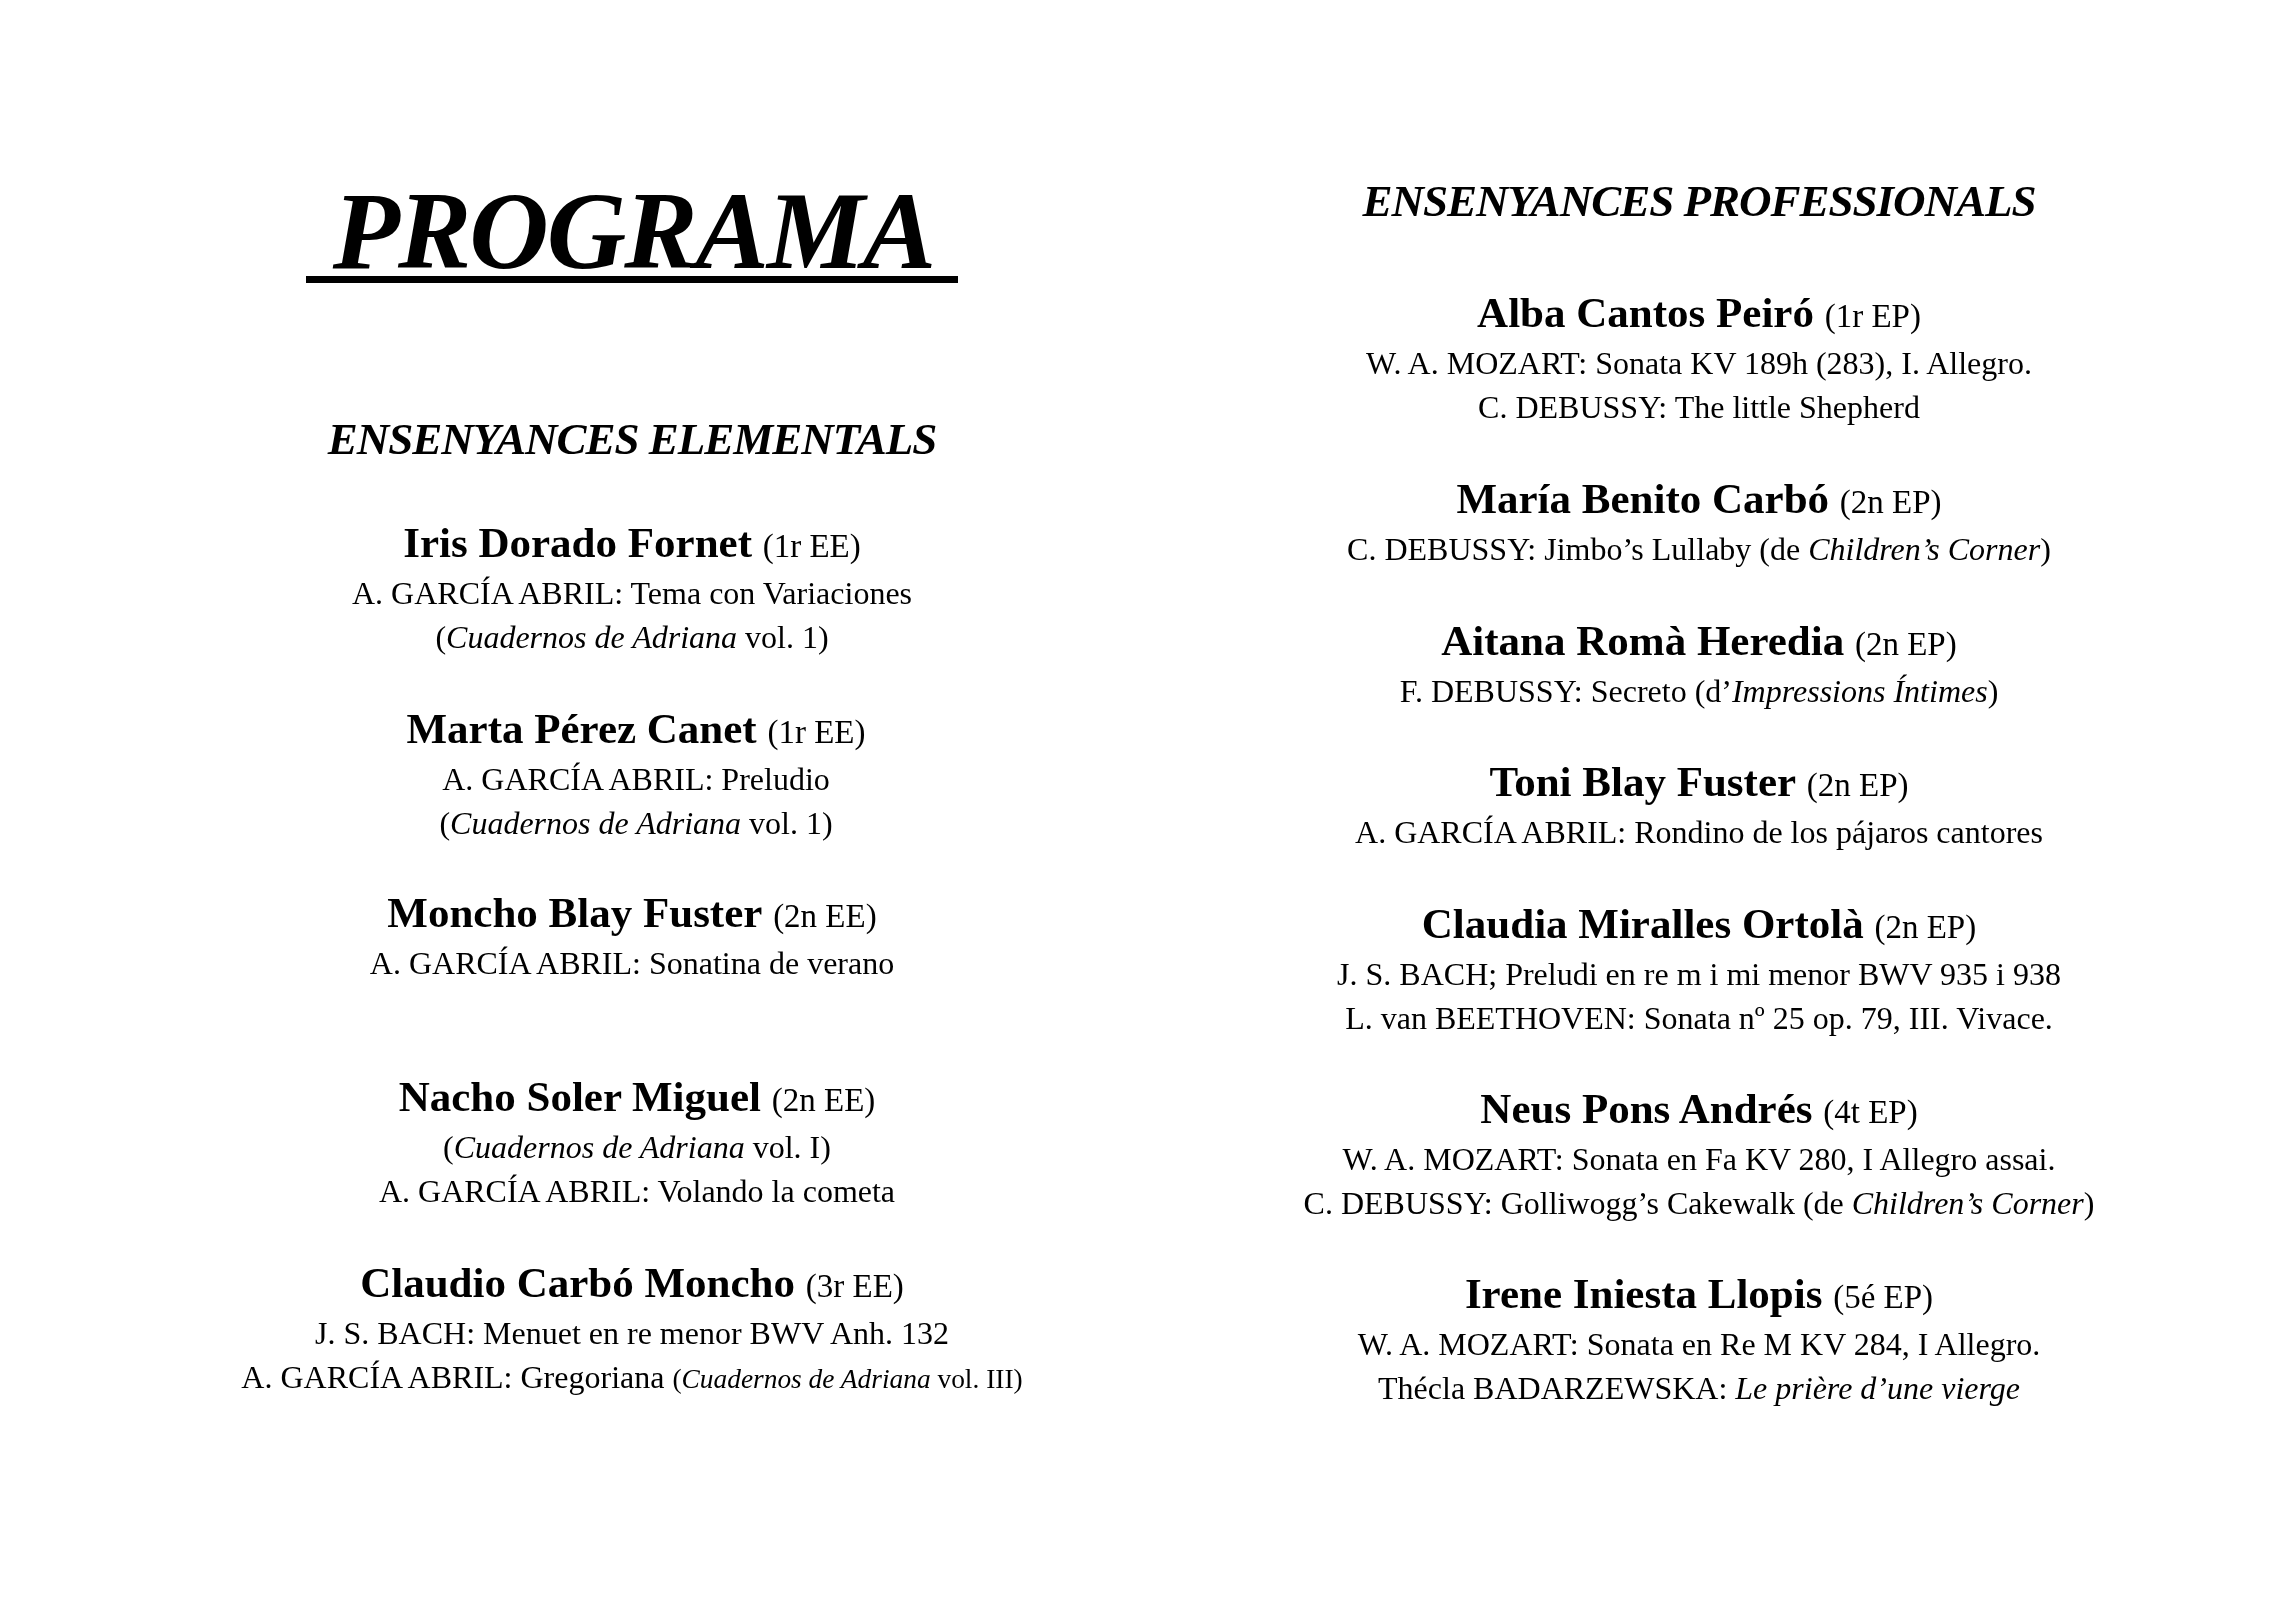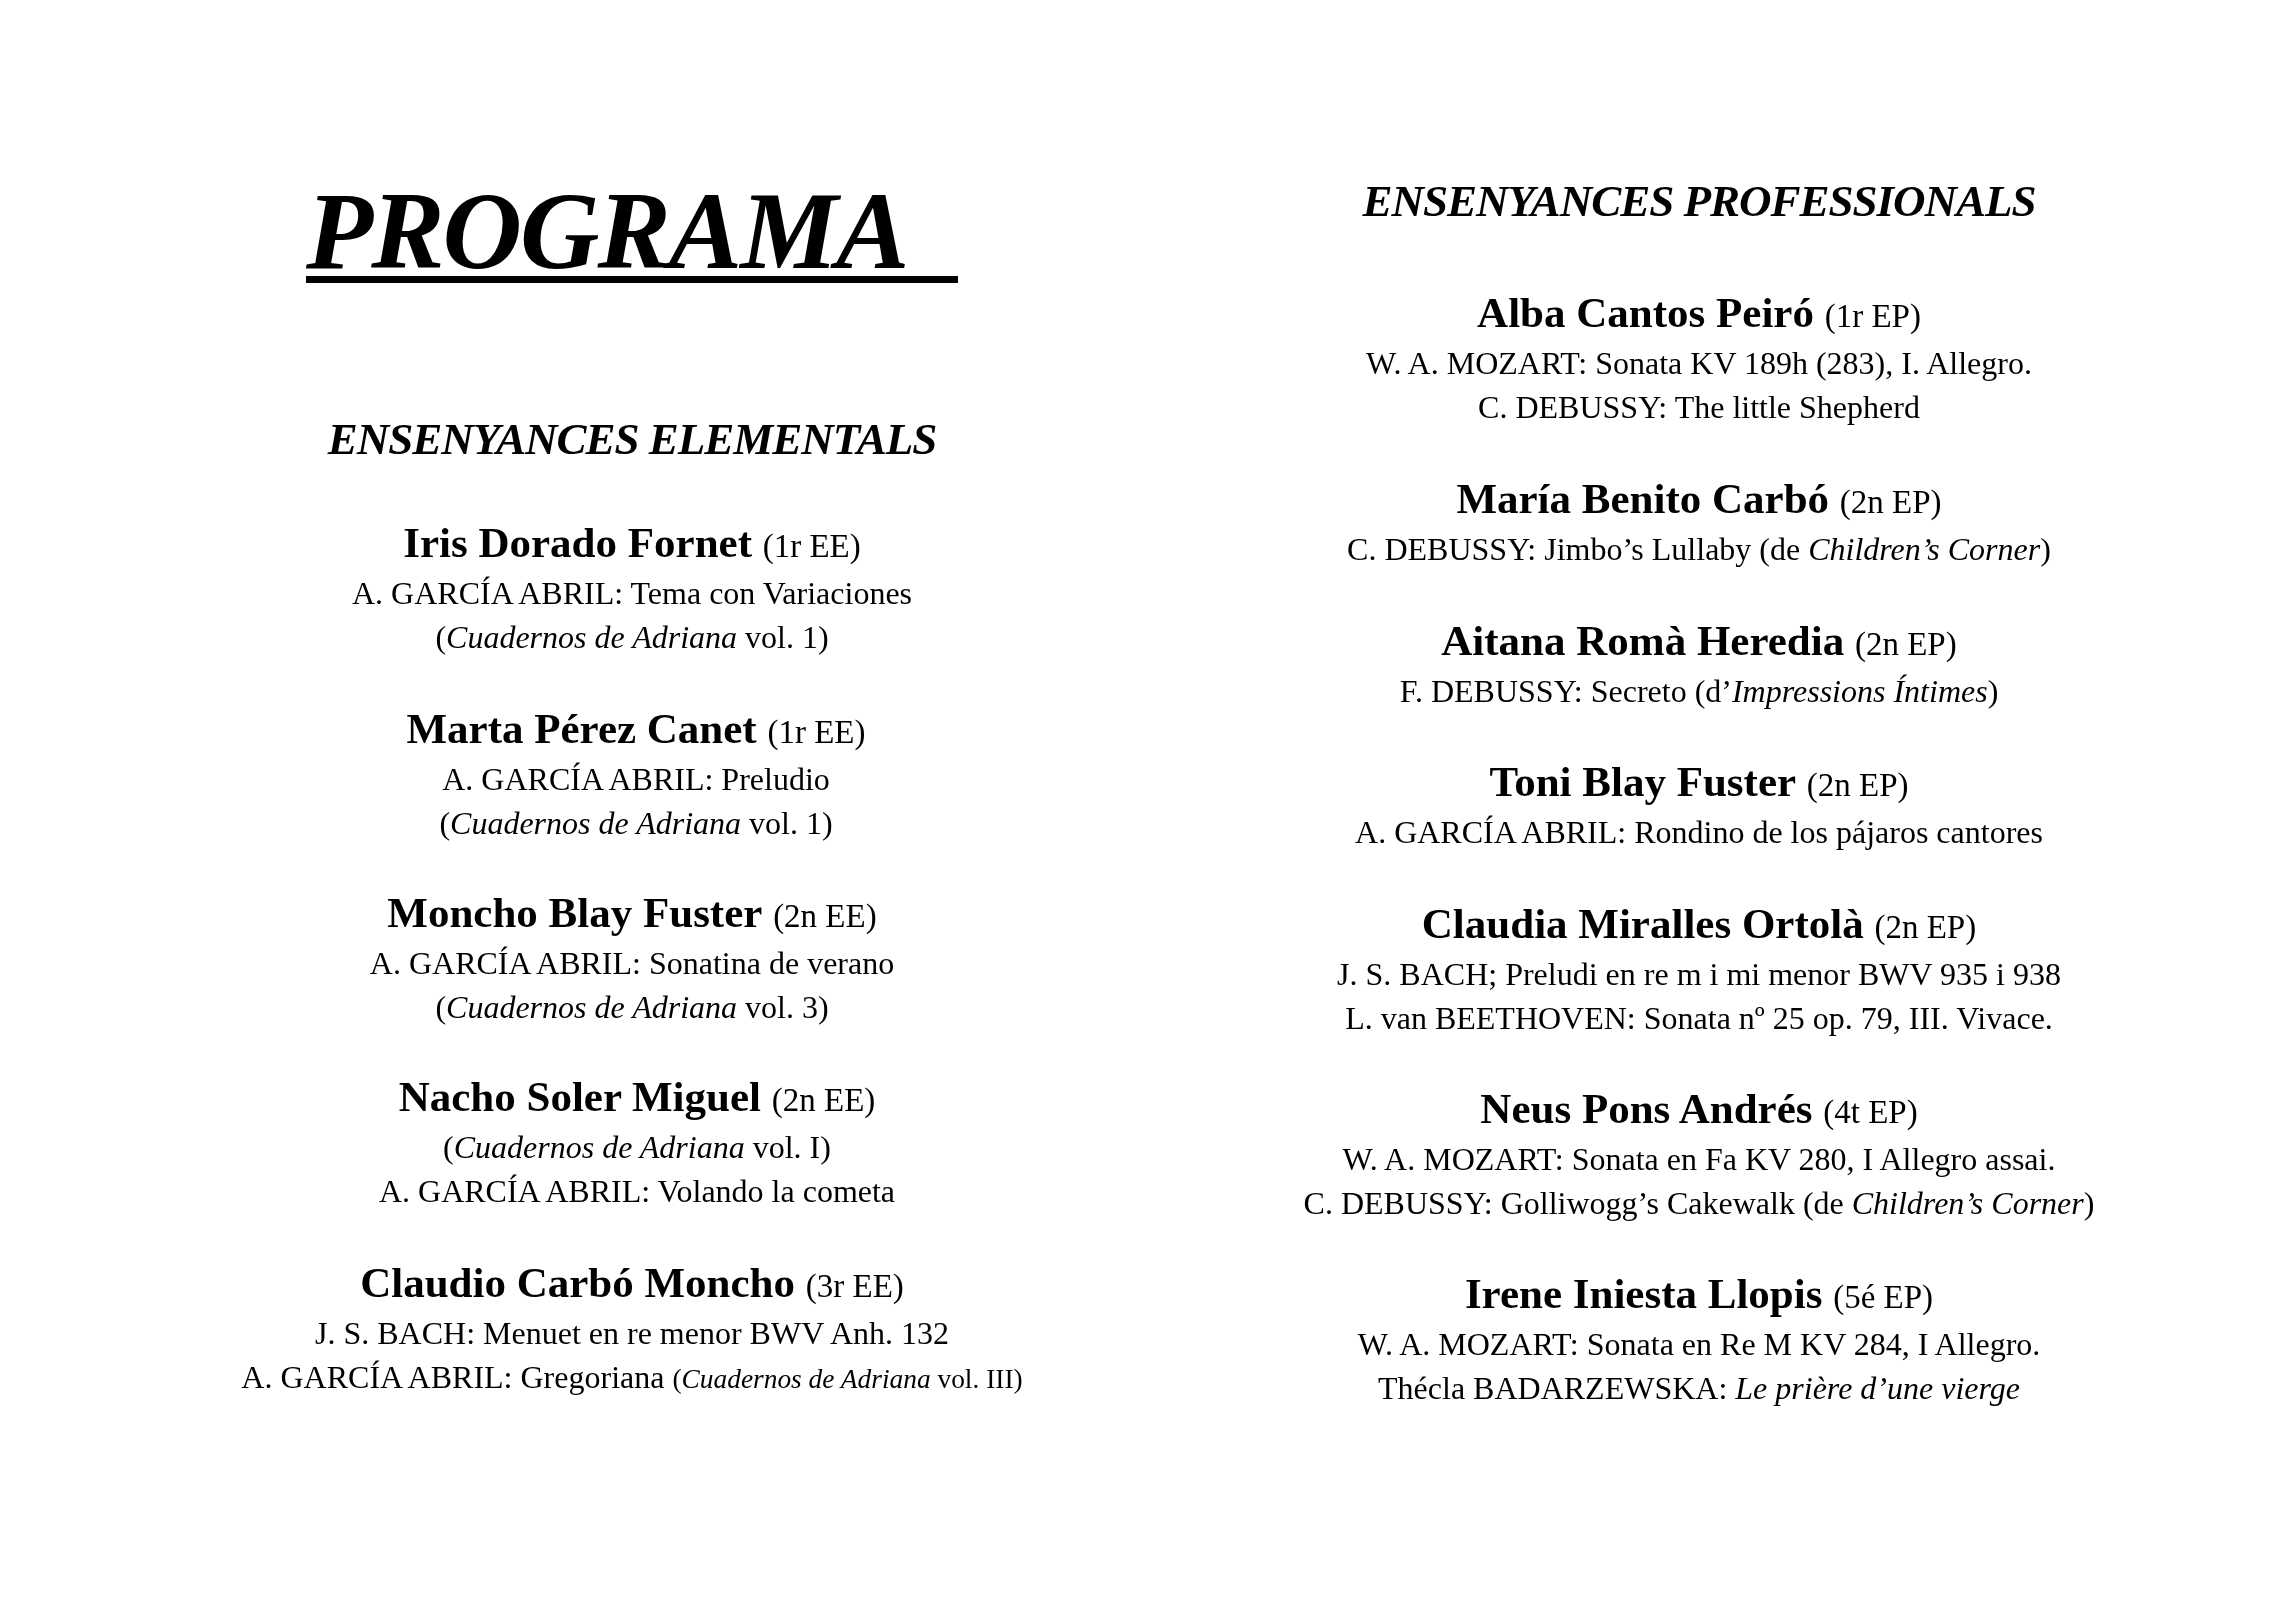--- a/index.html
+++ b/index.html
@@ -1,18 +1,18 @@
 <!DOCTYPE html>
 <html><head>
 <meta charset="utf-8">
 <style>
   html, body { margin:0; padding:0; background:#ffffff; }
   body { width:2293px; height:1621px; position:relative; overflow:hidden;
          font-family:"Liberation Serif", "DejaVu Serif", serif; color:#000; }
-  .title { position:absolute; left:306px; top:172px; width:655px; text-align:left;
+  .title { position:absolute; left:306px; top:172px; width:655px; text-align:center;
            font-size:110px; font-weight:bold; font-style:italic; line-height:118px;
            letter-spacing:-2px; }
   .title-rule { position:absolute; left:306px; top:276px; width:652px; height:6.9px; background:#000; }
   .section-head { position:absolute; text-align:center; font-weight:bold; font-style:italic;
                   font-size:45px; letter-spacing:-1px; line-height:55px; }
   .entry { position:absolute; text-align:center; }
   .name-line { font-size:43px; line-height:49px; white-space:nowrap; }
   .name { font-weight:bold; }
   .level { font-size:33px; }
   .work { font-size:32px; line-height:44px; white-space:nowrap; }
@@ -35,21 +35,20 @@
 
 <div class="entry" style="left:195px; top:704px; width:882px;">
   <div class="name-line"><span class="name">Marta Pérez Canet</span> <span class="level">(1r EE)</span></div>
   <div class="work">A. GARCÍA ABRIL: Preludio</div>
   <div class="work"><span>(</span><i>Cuadernos de Adriana</i><span> vol. 1)</span></div>
 </div>
 
 <div class="entry" style="left:191px; top:888px; width:882px;">
   <div class="name-line"><span class="name">Moncho Blay Fuster</span> <span class="level">(2n EE)</span></div>
   <div class="work">A. GARCÍA ABRIL: Sonatina de verano</div>
-  <div class="work"><span>(</span><i>Cuadernos de Adriana</i><span> vol. 3)</span></div>
 </div>
 
 <div class="entry" style="left:196px; top:1072px; width:882px;">
   <div class="name-line"><span class="name">Nacho Soler Miguel</span> <span class="level">(2n EE)</span></div>
   <div class="work"><span>(</span><i>Cuadernos de Adriana</i><span> vol. I)</span></div>
   <div class="work">A. GARCÍA ABRIL: Volando la cometa</div>
 </div>
 
 <div class="entry" style="left:191px; top:1258px; width:882px;">
   <div class="name-line"><span class="name">Claudio Carbó Moncho</span> <span class="level">(3r EE)</span></div>

